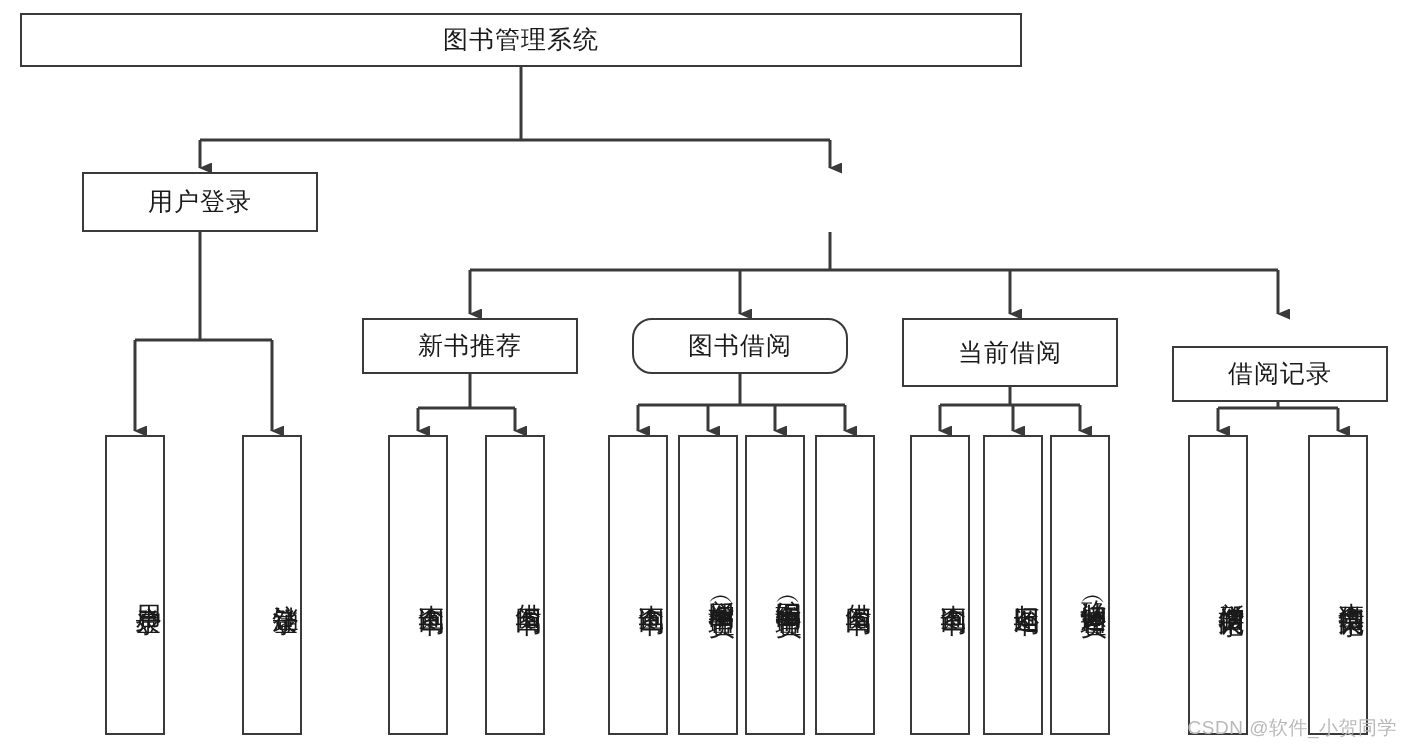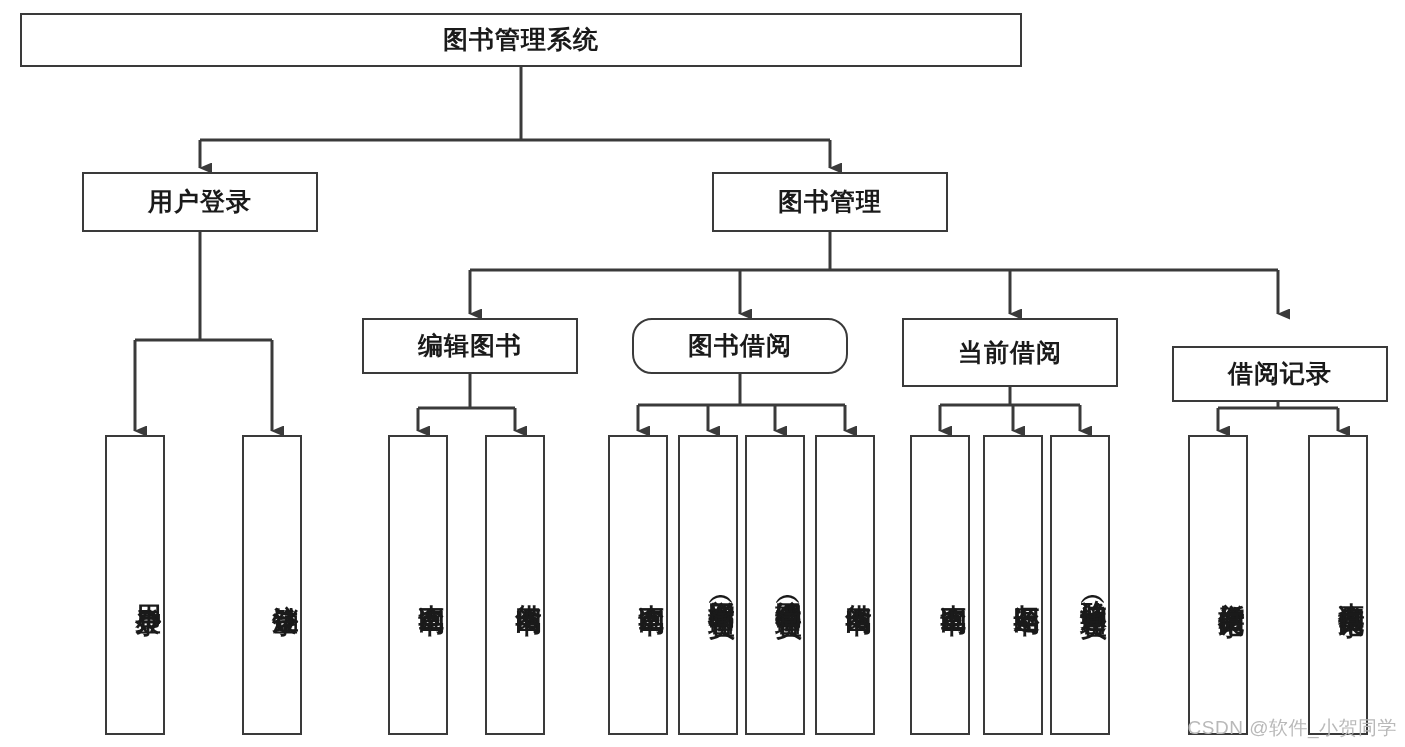--- a/index.html
+++ b/index.html
@@ -27,21 +27,20 @@
   }
   .node {
     position: absolute;
     box-sizing: border-box;
     background: #ffffff;
     border: 2px solid #3a3a3a;
     display: flex;
     align-items: center;
     justify-content: center;
     color: #1a1a1a;
-    font-weight: bold;
   }
   .node.horiz {
     font-size: 25px;
     letter-spacing: 1px;
     line-height: 1.1;
   }
   .node.vert {
     writing-mode: vertical-rl;
     text-orientation: upright;
     align-items: flex-start;
@@ -121,26 +120,23 @@
     </g>
   </svg>
 
   <div class="node horiz" style="left:20px; top:13px; width:1002px; height:54px;">
     <span>图书管理系统</span>
   </div>
 
   <div class="node horiz" style="left:82px; top:172px; width:236px; height:60px;">
     <span>用户登录</span>
   </div>
-  <div class="node horiz" style="left:712px; top:172px; width:236px; height:60px;">
-    <span>图书管理</span>
-  </div>
 
   <div class="node horiz" style="left:362px; top:318px; width:216px; height:56px;">
-    <span>编辑图书</span>
+    <span>新书推荐</span>
   </div>
   <div class="node horiz" style="left:632px; top:318px; width:216px; height:56px;border-radius:20px;">
     <span>图书借阅</span>
   </div>
   <div class="node horiz" style="left:902px; top:318px; width:216px; height:69px;">
     <span>当前借阅</span>
   </div>
   <div class="node horiz" style="left:1172px; top:318px; width:216px; height:56px;margin-top:28px;">
     <span>借阅记录</span>
   </div>

